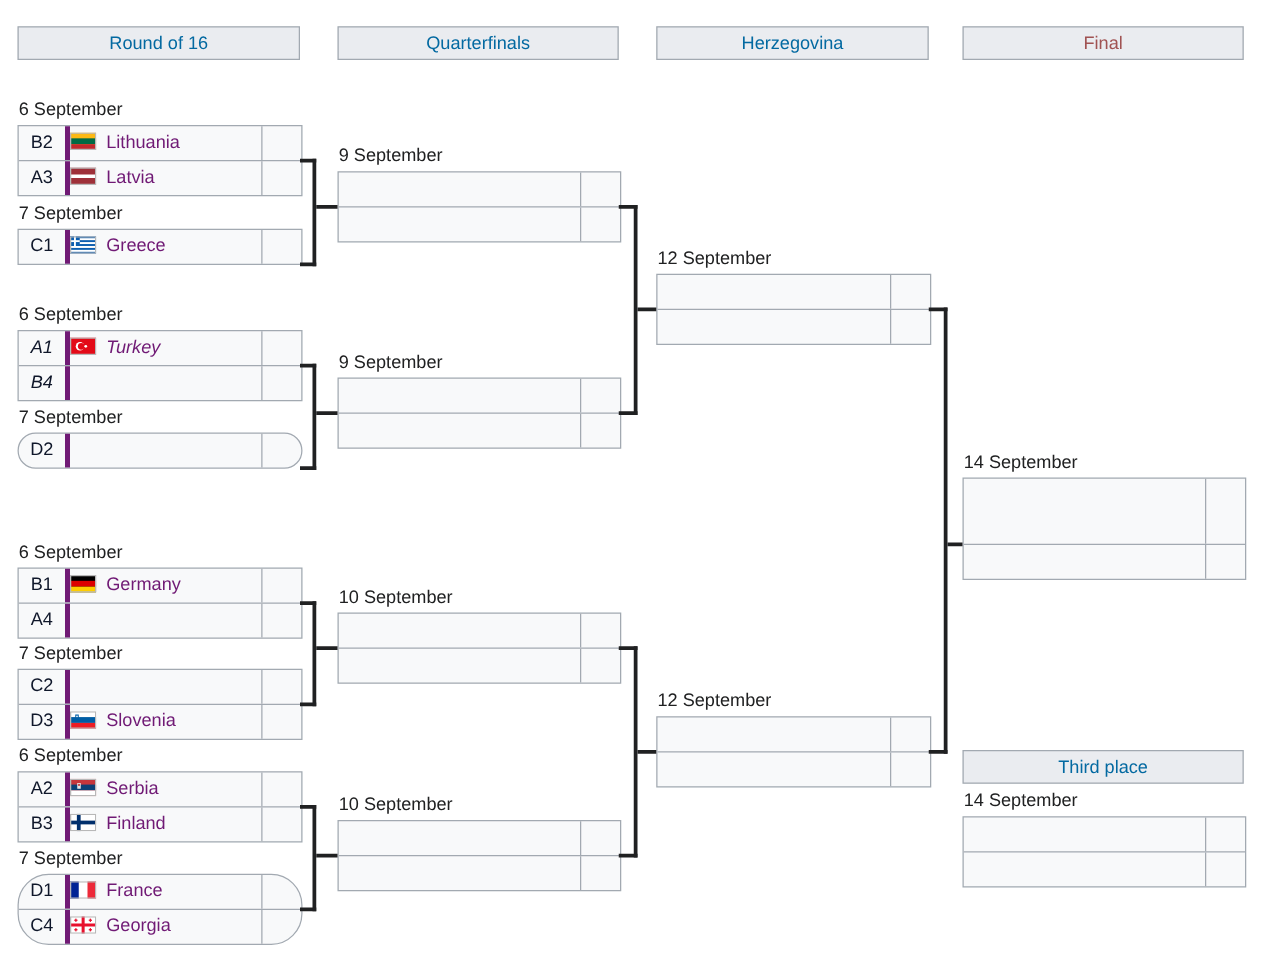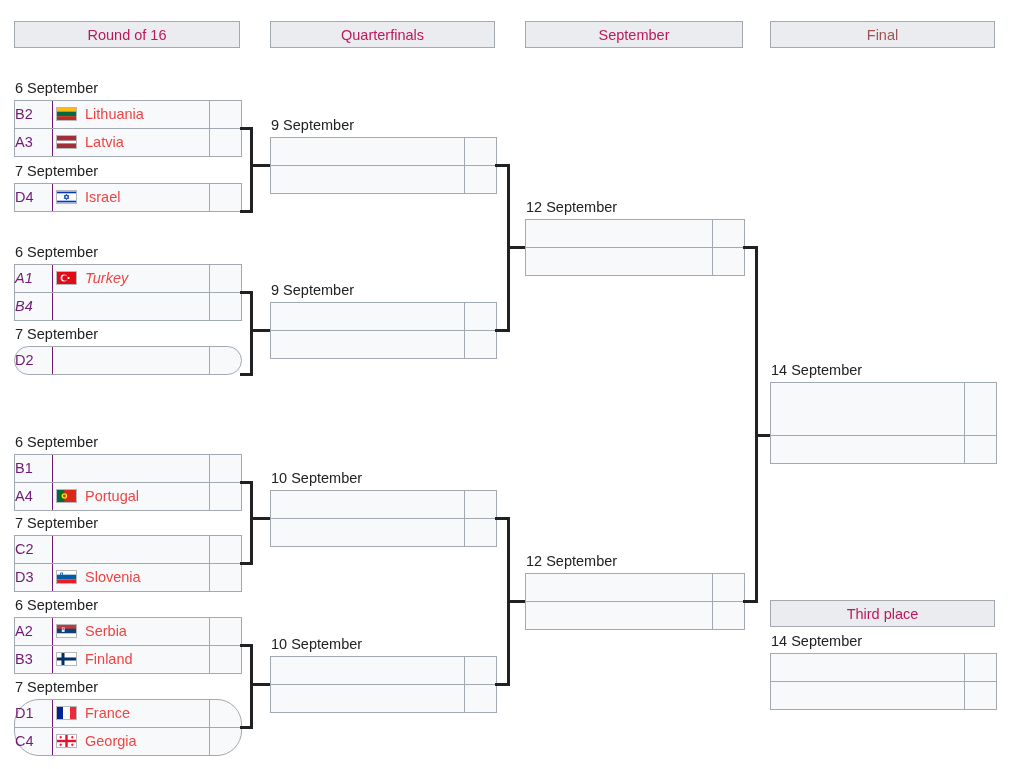--- a/index.html
+++ b/index.html
@@ -8,52 +8,52 @@
     background:#ffffff;
     font-family:"Liberation Sans", sans-serif;
     font-size:14.5px;color:#202122;
   }
   .hdr{
     position:absolute;height:27px;line-height:27px;text-align:center;
     background:#eaecf0;border:1px solid #a2a9b1;box-sizing:border-box;
     cursor:pointer;
   }
   .hdr a{text-decoration:none;}
-  .blue{color:#be185d;text-align:center;}
+  .blue{color:#0369a1;text-align:center;}
   .red{color:#a05252;}
   .date{position:absolute;height:20px;line-height:20px;color:#202122;}
   .match,.ebox{
     position:absolute;background:#f8f9fa;border:1px solid #a2a9b1;
   }
   .trow{position:relative;height:27px;line-height:27px;}
   .trow.tall{height:55px;}
   .trow + .trow{border-top:1px solid #a2a9b1;}
   .seed{
-    position:absolute;left:0;top:0;bottom:0;width:37px;text-align:left;
-    border-right:1px solid #701a75;color:#701a75;cursor:pointer;
+    position:absolute;left:0;top:0;bottom:0;width:37px;text-align:center;
+    border-right:4px solid #701a75;color:#0f172a;cursor:pointer;
   }
   .tall .seed{bottom:auto;height:27px;border-bottom:1px solid #a2a9b1;}
   .tline{display:block;padding-left:3px;text-indent:38px;margin-right:33px;}
   .flag{width:21px;height:14px;vertical-align:-2px;margin-right:8px;display:inline-block;}
-  .team{color:#ef4444;text-decoration:none;cursor:pointer;}
+  .team{color:#701a75;text-decoration:none;cursor:pointer;}
   .score{
     position:absolute;right:0;top:0;bottom:0;width:31px;
     border-left:1px solid #a2a9b1;text-align:center;
   }
   .erow{position:relative;height:27px;}
   .erow.tallrow{height:52px;}
   .erow + .erow{border-top:1px solid #a2a9b1;}
   .c{position:absolute;background:#202122;}
 </style>
 </head>
 <body>
 
 <div class="hdr" style="left:14px;top:21px;width:226px;"><a class="blue">Round of 16</a></div>
 <div class="hdr" style="left:270px;top:21px;width:225px;"><a class="blue">Quarterfinals</a></div>
-<div class="hdr" style="left:525px;top:21px;width:218px;"><a class="blue">September</a></div>
+<div class="hdr" style="left:525px;top:21px;width:218px;"><a class="blue">Herzegovina</a></div>
 <div class="hdr" style="left:770px;top:21px;width:225px;"><a class="red">Final</a></div>
 
 <div class="date" style="left:15px;top:78px;">6 September</div>
 <div class="date" style="left:15px;top:161px;">7 September</div>
 <div class="date" style="left:15px;top:242px;">6 September</div>
 <div class="date" style="left:15px;top:324px;">7 September</div>
 <div class="date" style="left:15px;top:432px;">6 September</div>
 <div class="date" style="left:15px;top:513px;">7 September</div>
 <div class="date" style="left:15px;top:595px;">6 September</div>
 <div class="date" style="left:15px;top:677px;">7 September</div>
@@ -75,29 +75,32 @@
           <rect width="21" height="14" fill="#9E3039"></rect>
           <rect y="5.6" width="21" height="2.8" fill="#ffffff"></rect>
           <rect x="0.5" y="0.5" width="20" height="13" fill="none" stroke="#b8b8b8" stroke-width="1"></rect>
         </svg><a class="team">Latvia</a></span>
     <span class="score"></span>
   </div>
 </div>
 
 <div class="match" style="left:14px;top:183px;width:226px;">
   <div class="trow">
-    <span class="seed">D4</span>
-    <span class="tline"><svg class="flag" viewBox="0 0 21 14">
-          <rect width="21" height="14" fill="#ffffff"></rect>
-          <rect y="1.6" width="21" height="1.7" fill="#0038B8"></rect>
-          <rect y="10.7" width="21" height="1.7" fill="#0038B8"></rect>
-          <polygon points="10.5,4.2 12.9,8.4 8.1,8.4" fill="none" stroke="#0038B8" stroke-width="0.8"></polygon>
-          <polygon points="10.5,9.8 8.1,5.6 12.9,5.6" fill="none" stroke="#0038B8" stroke-width="0.8"></polygon>
-          <rect x="0.5" y="0.5" width="20" height="13" fill="none" stroke="#b8b8b8" stroke-width="1"></rect>
-        </svg><a class="team">Israel</a></span>
+    <span class="seed">C1</span>
+    <span class="tline"><svg class="flag" viewBox="0 0 21 14">
+          <rect width="21" height="14" fill="#0D5EAF"></rect>
+          <rect y="1.56" width="21" height="1.56" fill="#fff"></rect>
+          <rect y="4.67" width="21" height="1.56" fill="#fff"></rect>
+          <rect y="7.78" width="21" height="1.56" fill="#fff"></rect>
+          <rect y="10.89" width="21" height="1.56" fill="#fff"></rect>
+          <rect width="7.8" height="7.8" fill="#0D5EAF"></rect>
+          <rect x="3.2" width="1.5" height="7.8" fill="#fff"></rect>
+          <rect y="3.15" width="7.8" height="1.5" fill="#fff"></rect>
+          <rect x="0.5" y="0.5" width="20" height="13" fill="none" stroke="#b8b8b8" stroke-width="1"></rect>
+        </svg><a class="team">Greece</a></span>
     <span class="score"></span>
   </div>
 </div>
 
 <div class="match" style="left:14px;top:264px;width:226px;font-style:italic;">
   <div class="trow">
     <span class="seed">A1</span>
     <span class="tline"><svg class="flag" viewBox="0 0 21 14">
           <rect width="21" height="14" fill="#E30A17"></rect>
           <circle cx="8" cy="7" r="3.4" fill="#fff"></circle>
@@ -116,31 +119,30 @@
 <div class="match" style="left:14px;top:346px;width:226px;border-radius:17px;">
   <div class="trow">
     <span class="seed">D2</span>
     <span class="score"></span>
   </div>
 </div>
 
 <div class="match" style="left:14px;top:454px;width:226px;">
   <div class="trow">
     <span class="seed">B1</span>
+    <span class="tline"><svg class="flag" viewBox="0 0 21 14">
+          <rect width="21" height="14" fill="#000000"></rect>
+          <rect y="4.67" width="21" height="4.66" fill="#DD0000"></rect>
+          <rect y="9.33" width="21" height="4.67" fill="#FFCE00"></rect>
+          <rect x="0.5" y="0.5" width="20" height="13" fill="none" stroke="#b8b8b8" stroke-width="1"></rect>
+        </svg><a class="team">Germany</a></span>
     <span class="score"></span>
   </div>
   <div class="trow">
     <span class="seed">A4</span>
-    <span class="tline"><svg class="flag" viewBox="0 0 21 14">
-          <rect width="21" height="14" fill="#DA291C"></rect>
-          <rect width="8.4" height="14" fill="#046A38"></rect>
-          <circle cx="8.4" cy="7" r="2.8" fill="#FFE900"></circle>
-          <circle cx="8.4" cy="7" r="1.4" fill="#DA291C"></circle>
-          <rect x="0.5" y="0.5" width="20" height="13" fill="none" stroke="#b8b8b8" stroke-width="1"></rect>
-        </svg><a class="team">Portugal</a></span>
     <span class="score"></span>
   </div>
 </div>
 
 <div class="match" style="left:14px;top:535px;width:226px;">
   <div class="trow">
     <span class="seed">C2</span>
     <span class="score"></span>
   </div>
   <div class="trow">

